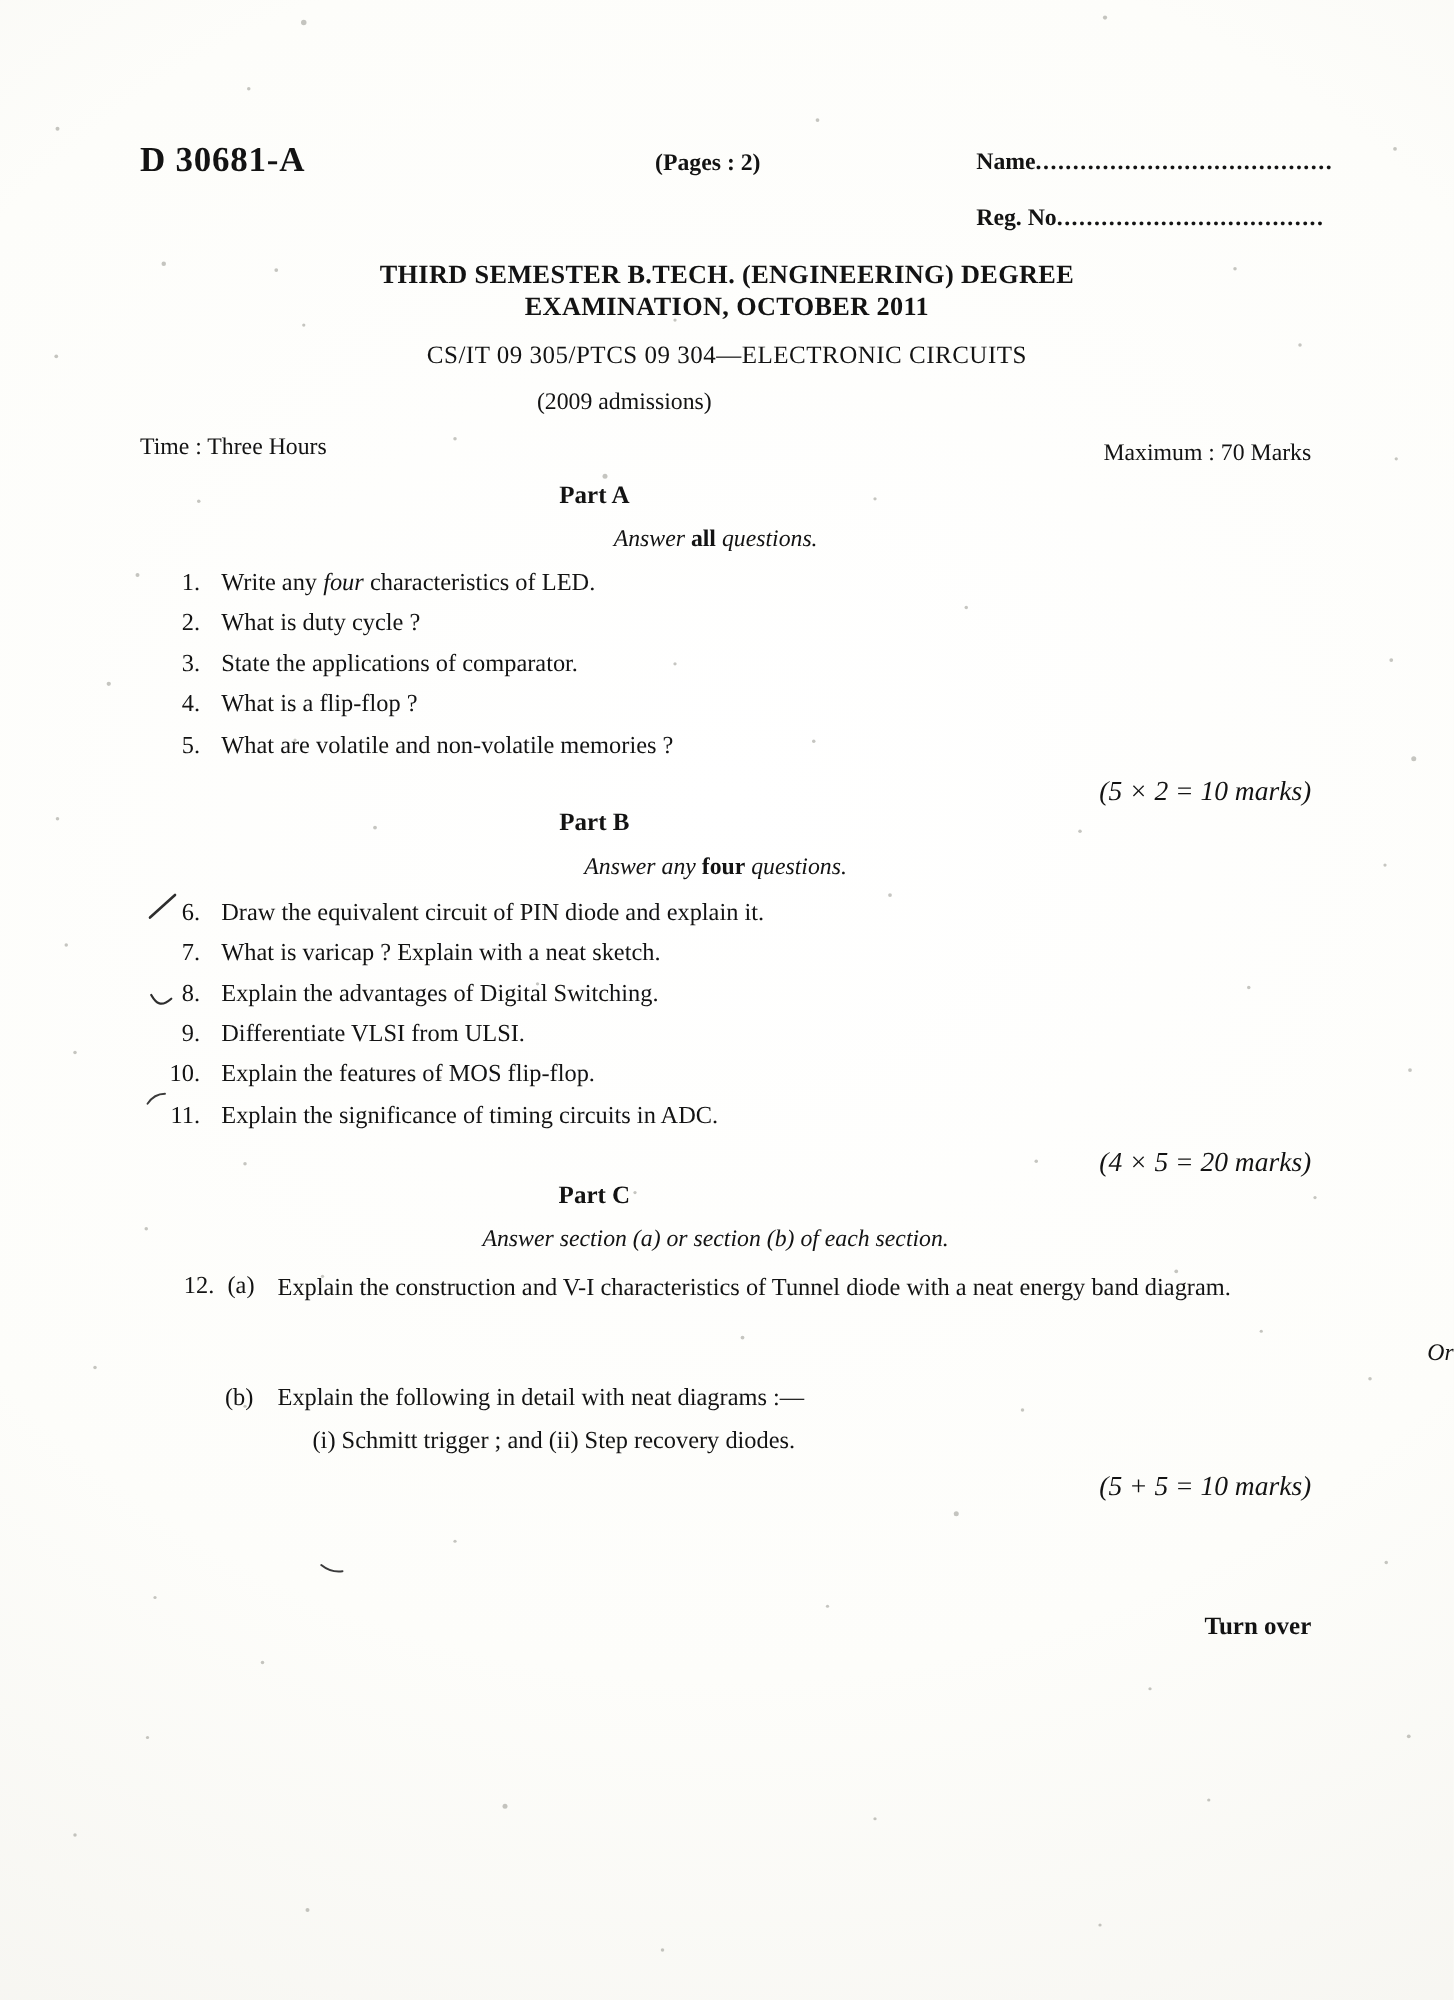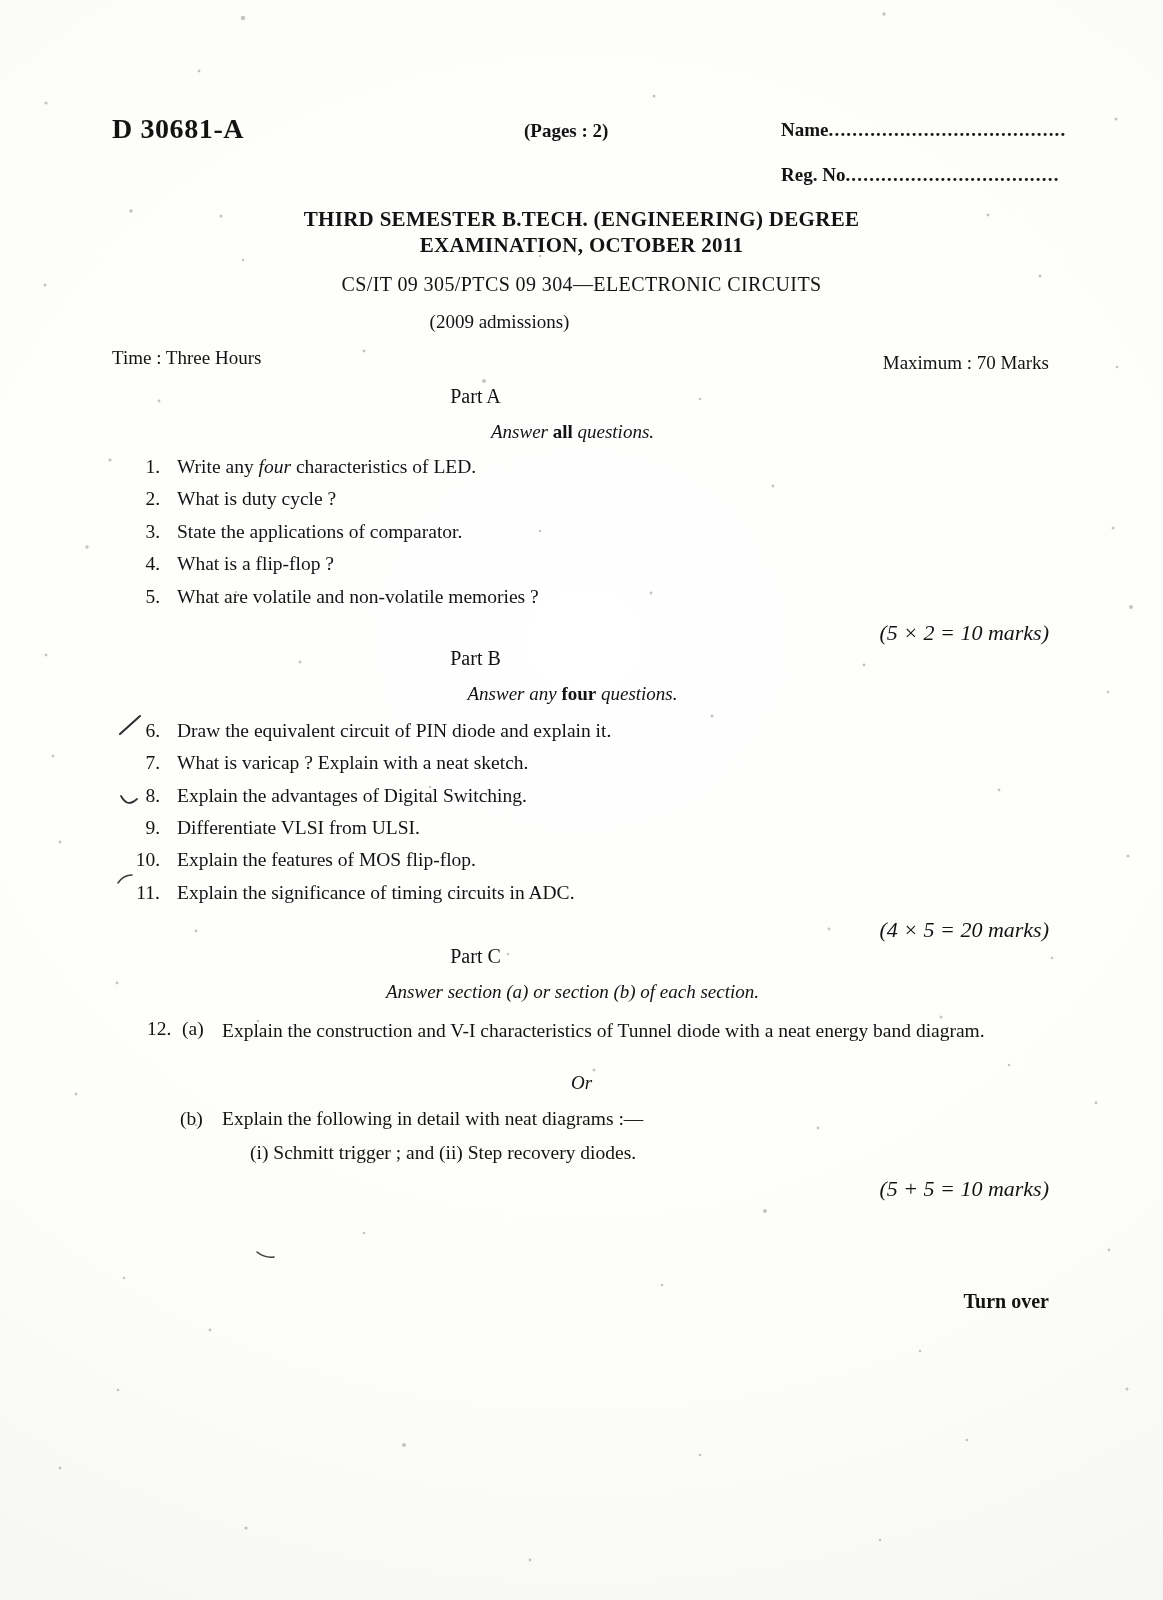--- a/index.html
+++ b/index.html
@@ -37,21 +37,21 @@
   
   #title1{left:0;top:207px;width:1163px;text-align:center;font-size:21px;font-weight:bold;letter-spacing:.3px;}
   #title2{left:0;top:233px;width:1163px;text-align:center;font-size:21px;font-weight:bold;letter-spacing:.3px;}
   #subject{left:0;top:273px;width:1163px;text-align:center;font-size:20px;letter-spacing:.4px;}
   #admissions{left:0;top:311px;width:999px;text-align:center;font-size:19px;}
 
   #time{left:112px;top:347px;font-size:19px;}
   #maximum{right:114px;top:352px;font-size:19px;}
 
   
-  .part-head{left:0;width:951px;text-align:center;font-size:20px;font-weight:normal;}
+  .part-head{left:0;width:951px;text-align:center;font-size:20px;font-weight:bold;}
   .part-instr{left:0;width:1145px;text-align:center;font-size:19px;font-style:italic;}
   .marks{right:114px;font-size:22px;font-style:italic;}
   .qnum{position:absolute;text-align:right;font-size:19.5px;}
   .qtext{position:absolute;font-size:19.5px;}
 
   .tick{position:absolute;font-family:"Liberation Serif",serif;color:#2b2b2b;}
 
   #partA-head{top:385px;}
   #partA-instr{top:421px;}
   #partB-head{top:647px;}
@@ -59,21 +59,21 @@
   #partC-head{top:945px;}
   #partC-instr{top:981px;}
 
   #marksA{top:620px;}
   #marksB{top:917px;}
   #marksC{top:1176px;}
 
   #q12num{left:147px;top:1018px;font-size:19.5px;}
   #q12a-lbl{left:182px;top:1018px;font-size:19.5px;}
   #q12a-txt{left:222px;top:1018px;width:824px;font-size:19.5px;line-height:1.38;text-align:justify;}
-  #or{left:0;top:1072px;width:1163px;text-align:center;font-size:19px;font-style:italic;}
+  #or{left:0;top:1072px;width:1163px;text-align:right;font-size:19px;font-style:italic;}
   #q12b-lbl{left:180px;top:1108px;font-size:19.5px;}
   #q12b-txt{left:222px;top:1108px;font-size:19.5px;}
   #q12b-sub{left:250px;top:1142px;font-size:19.5px;}
 
   #turnover{right:114px;top:1290px;font-size:20px;font-weight:bold;}
 </style>
 </head>
 <body>
 
 <div id="paper"></div>

